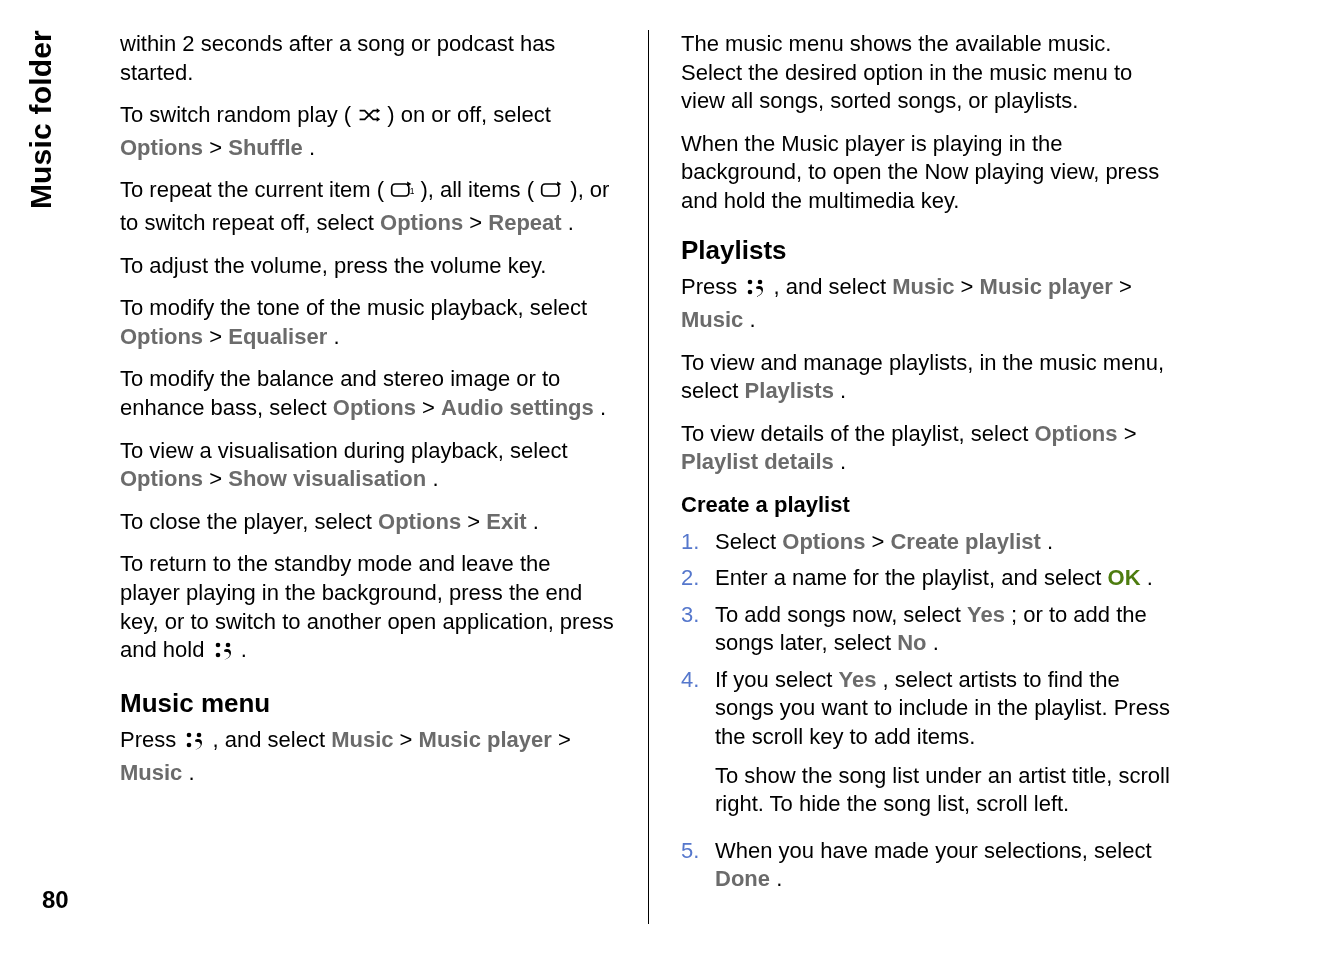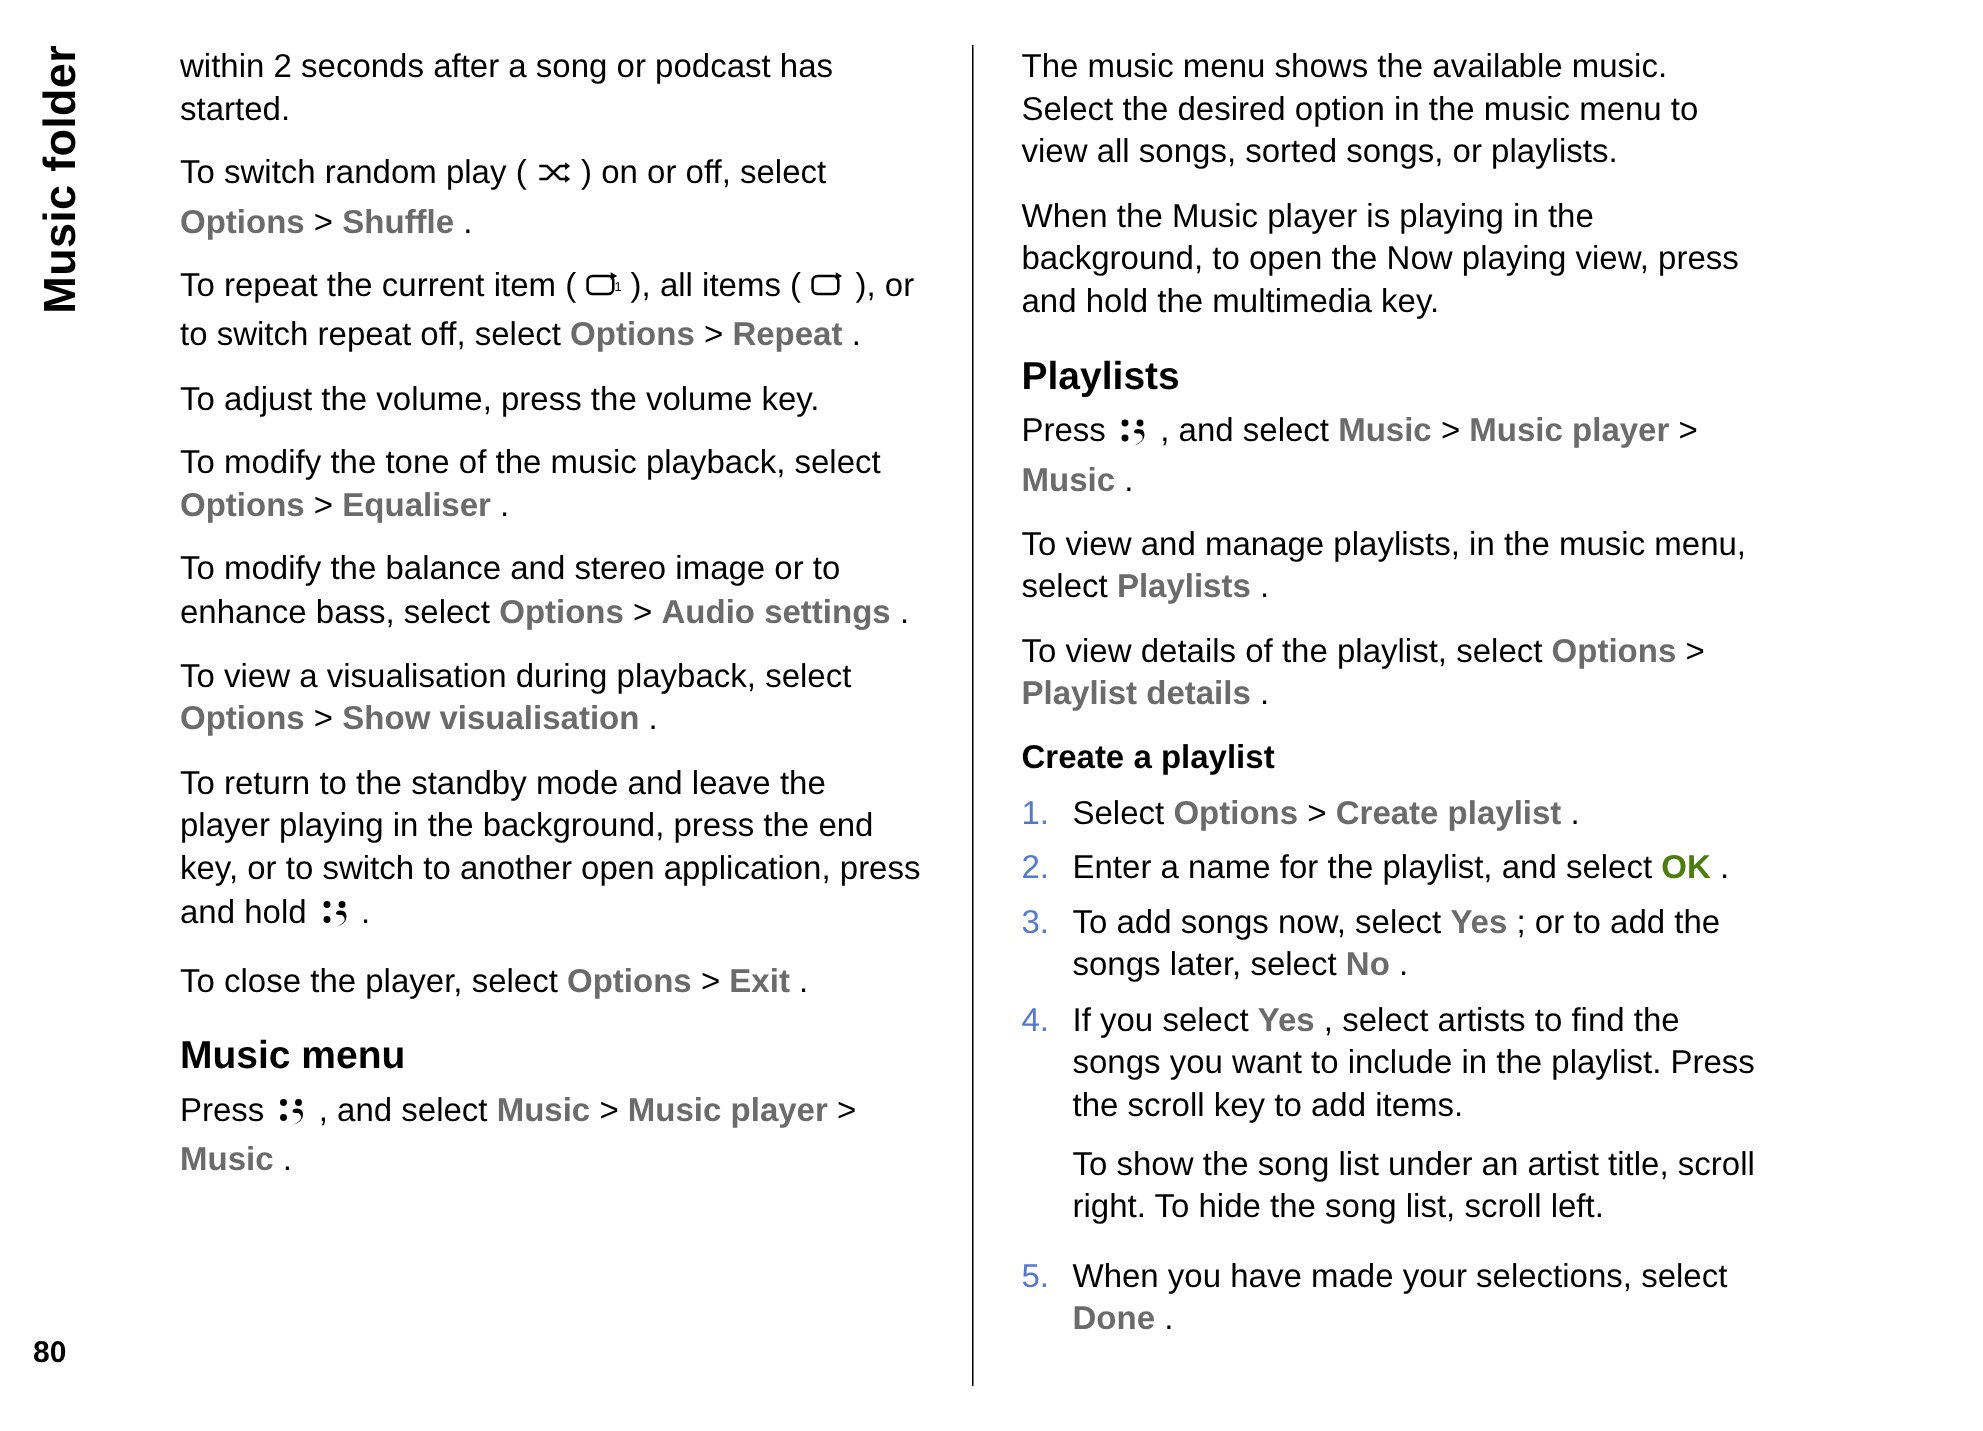--- a/index.html
+++ b/index.html
@@ -20,24 +20,24 @@
     left: 24px;
     top: 30px;
     writing-mode: vertical-rl;
     transform: rotate(180deg);
     font-weight: 700;
     font-size: 30px;
     letter-spacing: 0.2px;
   }
   .page-number {
     position: absolute;
-    left: 22px;
+    left: 42px;
     bottom: 40px;
     font-weight: 700;
-    font-size: 20px;
+    font-size: 24px;
     margin-top: 44px;
   }
   .cols {
     position: absolute;
     left: 108px;
     top: 30px;
     right: 50px;
     bottom: 30px;
     display: flex;
   }
@@ -190,42 +190,42 @@
 
       <p>
         <span>To view a visualisation during playback, select </span>
         <span class="ui">Options</span>
         <span class="sep"> &gt; </span>
         <span class="ui">Show visualisation</span>
         <span>.</span>
       </p>
 
       <p>
+        <span>To close the player, select </span>
+        <span class="ui">Options</span>
+        <span class="sep"> &gt; </span>
+        <span class="ui">Exit</span>
+        <span>.</span>
+      </p>
+
+      <p>
         <span>To return to the standby mode and leave the player playing in the background, press the end key, or to switch to another open application, press and hold </span>
         <span class="icon">
           <svg class="small" viewBox="0 0 22 22">
               <g fill="#000">
                 <circle cx="6" cy="6" r="2.3"></circle>
                 <circle cx="6" cy="16" r="2.3"></circle>
                 <circle cx="16" cy="6" r="2.3"></circle>
                 <path d="M12 12 q0 -2 3 -2 q4 0 4 4 q0 5 -7 7 q9 -4 4 -8 q-4 0 -4 -1"></path>
               </g>
             </svg>
         </span>
         <span> .</span>
       </p>
 
-      <p>
-        <span>To close the player, select </span>
-        <span class="ui">Options</span>
-        <span class="sep"> &gt; </span>
-        <span class="ui">Exit</span>
-        <span>.</span>
-      </p>
-
       <h3>Music menu</h3>
 
       <p>
         <span>Press </span>
         <span class="icon">
           <svg class="small" viewBox="0 0 22 22">
               <g fill="#000">
                 <circle cx="6" cy="6" r="2.3"></circle>
                 <circle cx="6" cy="16" r="2.3"></circle>
                 <circle cx="16" cy="6" r="2.3"></circle>

